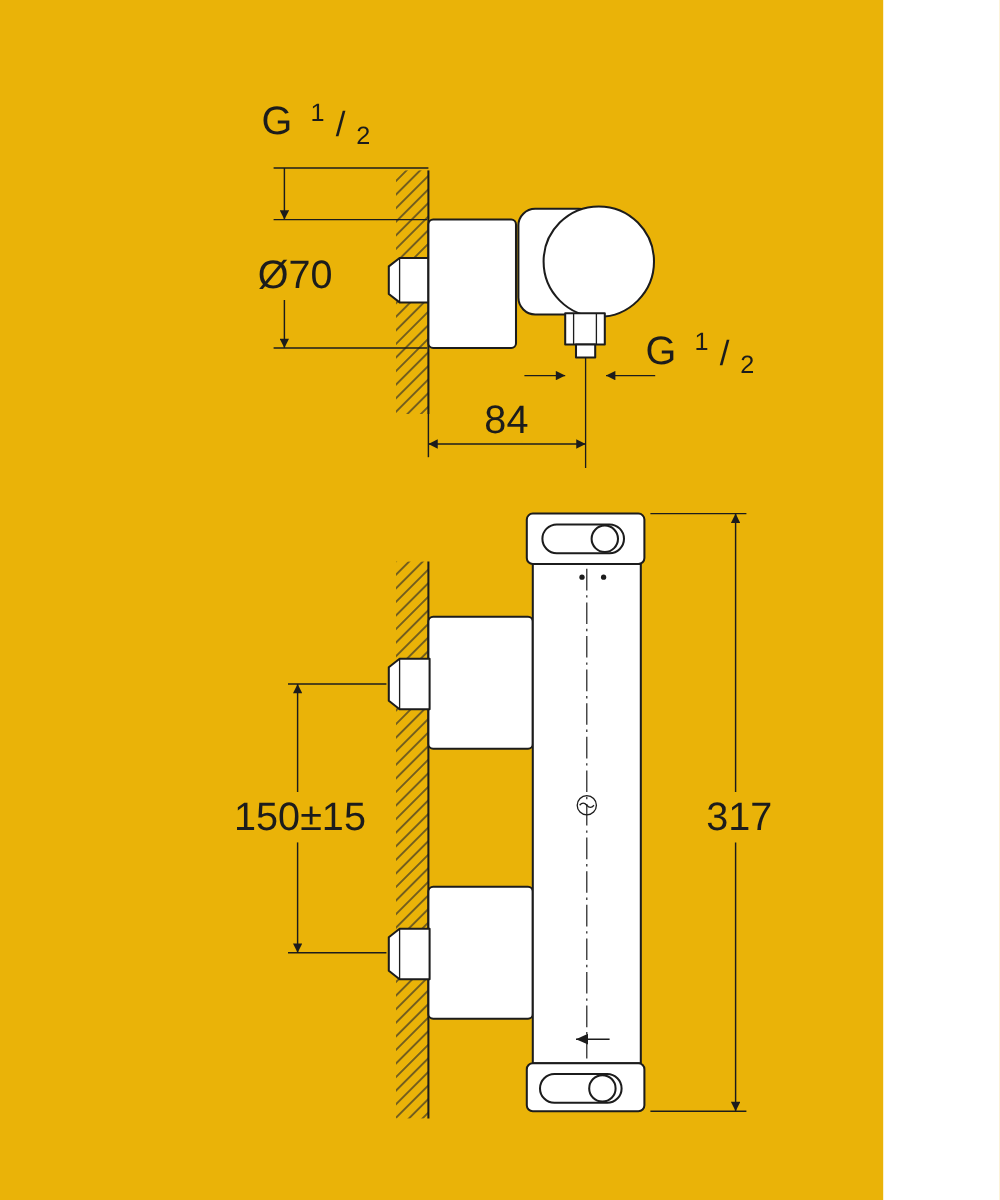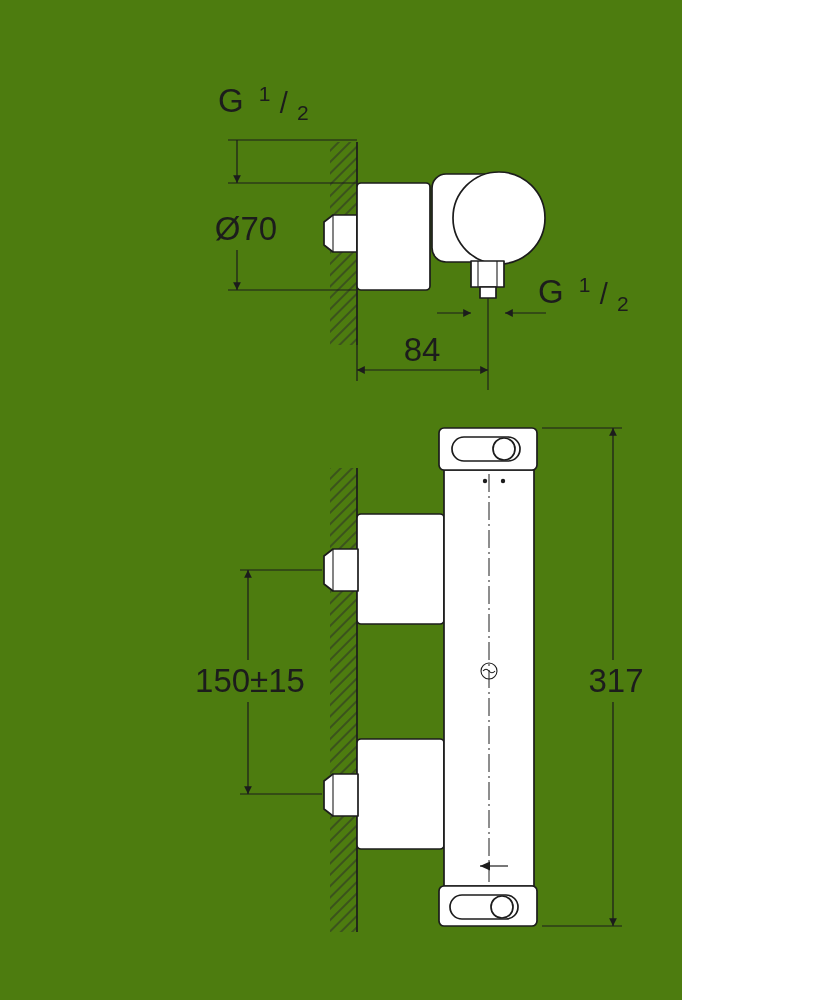--- a/index.html
+++ b/index.html
@@ -1,19 +1,19 @@
 <!DOCTYPE html>
 <html><head>
 <meta charset="utf-8">
 <style>
   html,body{margin:0;padding:0;background:#fff;}
   .page{
     position:relative;
-    width:682px;height:1000px;
-    background:#4d7c0f;
+    width:736px;height:1000px;
+    background:#eab308;
     font-family:"Liberation Sans", sans-serif;
     overflow:hidden;
   }
   svg text{
     font-family:"Liberation Sans", sans-serif;
     fill:#1c1c1c;
   }
   .lbl{font-size:33px;}
   .fr-num,.fr-den{font-size:21px;}
   .fr-slash{font-size:29px;}

